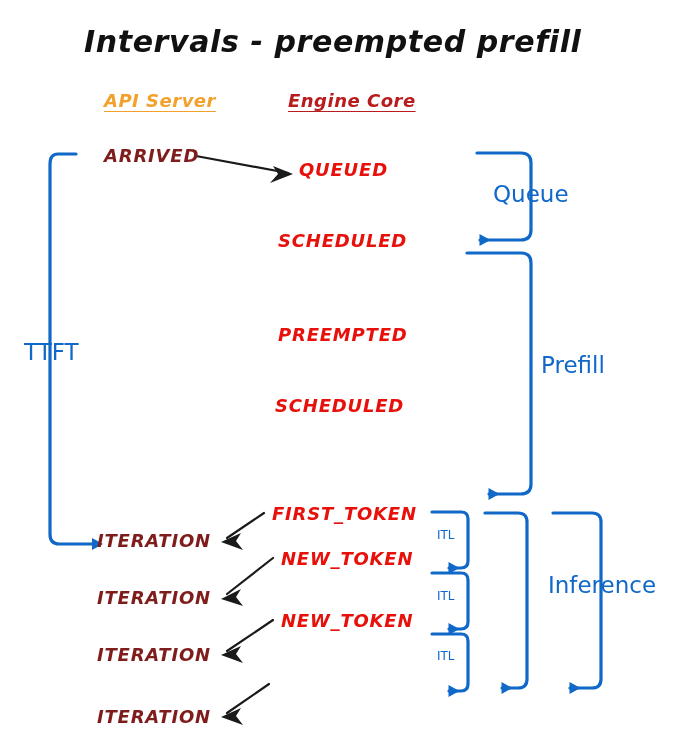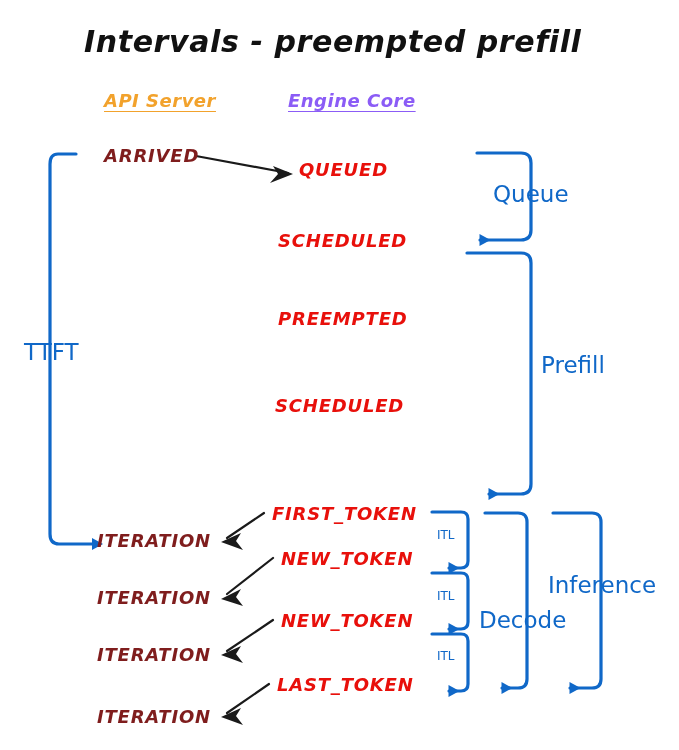--- a/index.html
+++ b/index.html
@@ -36,21 +36,21 @@
     font-family: "DejaVu Sans", sans-serif;
     font-size: 18px;
     font-style: italic;
     font-weight: bold;
     white-space: nowrap;
     text-decoration: underline;
     text-underline-offset: 4px;
     letter-spacing: 0.5px;
   }
   .col-header.api  { color: #f2a22c; }
-  .col-header.core { color: #8b5cf6; }
+  .col-header.core { color: #b91c1c; }
 
   
   .state {
     font-family: "DejaVu Sans", sans-serif;
     font-size: 18px;
     font-style: italic;
     font-weight: bold;
     white-space: nowrap;
     letter-spacing: 0.8px;
   }
@@ -171,49 +171,47 @@
   <div class="abs col-header api" style="left:104px; top:90px;">API Server</div>
 
   <div class="abs col-header core" style="left:288px; top:90px;">Engine Core</div>
 
   <div class="abs state orange" style="left:104px; top:145px;">ARRIVED</div>
 
   <div class="abs state red" style="left:299px; top:159px;text-align:right;">QUEUED</div>
 
   <div class="abs state red" style="left:278px; top:230px;">SCHEDULED</div>
 
-  <div class="abs state red" style="left:278px; top:308px;font-style:italic;">PREEMPTED</div>
+  <div class="abs state red" style="left:278px; top:324px;font-style:italic;">PREEMPTED</div>
 
   <div class="abs state red" style="left:275px; top:395px;">SCHEDULED</div>
 
   <div class="abs state red" style="left:272px; top:503px;">FIRST_TOKEN</div>
 
   <div class="abs state orange" style="left:97px; top:530px;">ITERATION</div>
 
   <div class="abs state red" style="left:281px; top:548px;">NEW_TOKEN</div>
 
   <div class="abs state orange" style="left:97px; top:587px;">ITERATION</div>
 
   <div class="abs state red" style="left:281px; top:610px;">NEW_TOKEN</div>
 
   <div class="abs state orange" style="left:97px; top:644px;">ITERATION</div>
 
-  <div class="abs state red" style="left:277px; top:674px;">LAST_TOKEN</div>
 
   <div class="abs state orange" style="left:97px; top:706px;">ITERATION</div>
 
   <div class="abs blue-label" style="left:24px; top:339px;">TTFT</div>
 
   <div class="abs blue-label" style="left:484px; top:181px;margin-left:9px;">Queue</div>
 
   <div class="abs blue-label" style="left:493px; top:352px;margin-left:48px;">Prefill</div>
 
   <div class="abs blue-label small" style="left:437px; top:528px;">ITL</div>
 
   <div class="abs blue-label small" style="left:437px; top:589px;">ITL</div>
 
   <div class="abs blue-label small" style="left:437px; top:649px;">ITL</div>
 
-  <div class="abs blue-label" style="left:479px; top:607px;">Decode</div>
 
   <div class="abs blue-label" style="left:548px; top:572px;">Inference</div>
 
 </div>
 
 </body></html>

